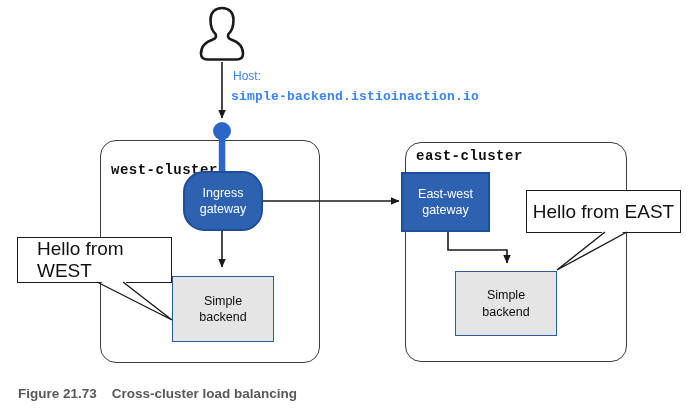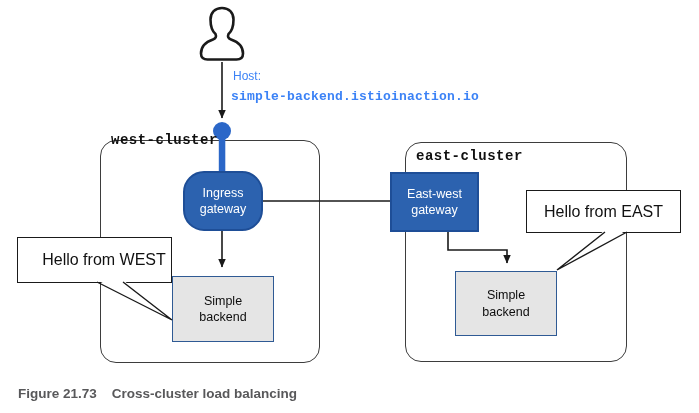--- a/index.html
+++ b/index.html
@@ -20,21 +20,21 @@
   }
   .node {
     position:absolute; z-index:3; display:flex; align-items:center; justify-content:center;
     text-align:center; white-space:pre-line; line-height:1.3; box-sizing:border-box;
   }
   .node.dark { background:#2c62af; border:2px solid #1e4e97; color:#ffffff; font-size:12.5px; }
   .node.light { background:#e5e5e5; border:1.6px solid #2f5a94; color:#0d0d0d; font-size:12.5px; }
   .bubble {
     position:absolute; z-index:4; background:#ffffff; border:1.6px solid #1a1a1a;
     display:flex; align-items:center; justify-content:center;
-    font-size:16px; color:#111111; box-sizing:border-box;
+    font-size:19px; color:#111111; box-sizing:border-box;
   }
   .host-label { position:absolute; z-index:3; font-size:12px; color:#3b82f6; }
   .host-value {
     position:absolute; z-index:3; font-family:"Liberation Mono", monospace;
     font-weight:bold; font-size:13px; color:#3b82f6; letter-spacing:0.2px;
   }
   .caption {
     position:absolute; z-index:3; left:18px; top:386px;
     font-weight:bold; font-size:13.5px; color:#58585a;
   }
@@ -67,34 +67,34 @@
     <circle cx="222" cy="131" r="9" fill="#2b67c8"></circle>
 
     <line x1="263" y1="201" x2="399" y2="201" stroke="#1a1a1a" stroke-width="1.6" marker-end="url(#arrow)"></line>
 
     <line x1="222" y1="231" x2="222" y2="267" stroke="#1a1a1a" stroke-width="1.6" marker-end="url(#arrow)"></line>
 
     <path d="M448,232 L448,250 L507,250 L507,263" fill="none" stroke="#1a1a1a" stroke-width="1.6" marker-end="url(#arrow)"></path>
   </svg>
 
   <div class="cluster" style="left:100px; top:140px; width:220px; height:223px;"></div>
-  <div class="cluster-label" style="left:111px; top:132px;">west-cluster</div>
+  <div class="cluster-label" style="left:111px; top:162px;">west-cluster</div>
 
   <div class="cluster" style="left:405px; top:142px; width:222px; height:220px;"></div>
   <div class="cluster-label" style="left:416px; top:148px;">east-cluster</div>
 
   <div class="host-label" style="left:233px; top:69px;">Host:</div>
   <div class="host-value" style="left:231px; top:89px;">simple-backend.istioinaction.io</div>
 
   <div class="node dark" style="left:183px; top:171px; width:80px; height:60px;border-radius:21px;">Ingress
 gateway</div>
   <div class="node light" style="left:172px; top:276px; width:102px; height:66px;">Simple
 backend</div>
 
-  <div class="node dark" style="left:390px; top:172px; width:89px; height:60px;">East-west
+  <div class="node dark" style="left:401px; top:172px; width:89px; height:60px;">East-west
 gateway</div>
   <div class="node light" style="left:455px; top:271px; width:102px; height:65px;">Simple
 backend</div>
 
   <div class="bubble" style="left:17px; top:237px; width:155px; height:46px;padding-left:19px;">Hello from WEST</div>
   <div class="bubble" style="left:526px; top:190px; width:155px; height:43px;">Hello from EAST</div>
 
   <svg class="layer svg-tails" viewBox="0 0 699 413">
     <g>
       <polygon points="97,280 123,280 172,320" fill="#ffffff"></polygon>

